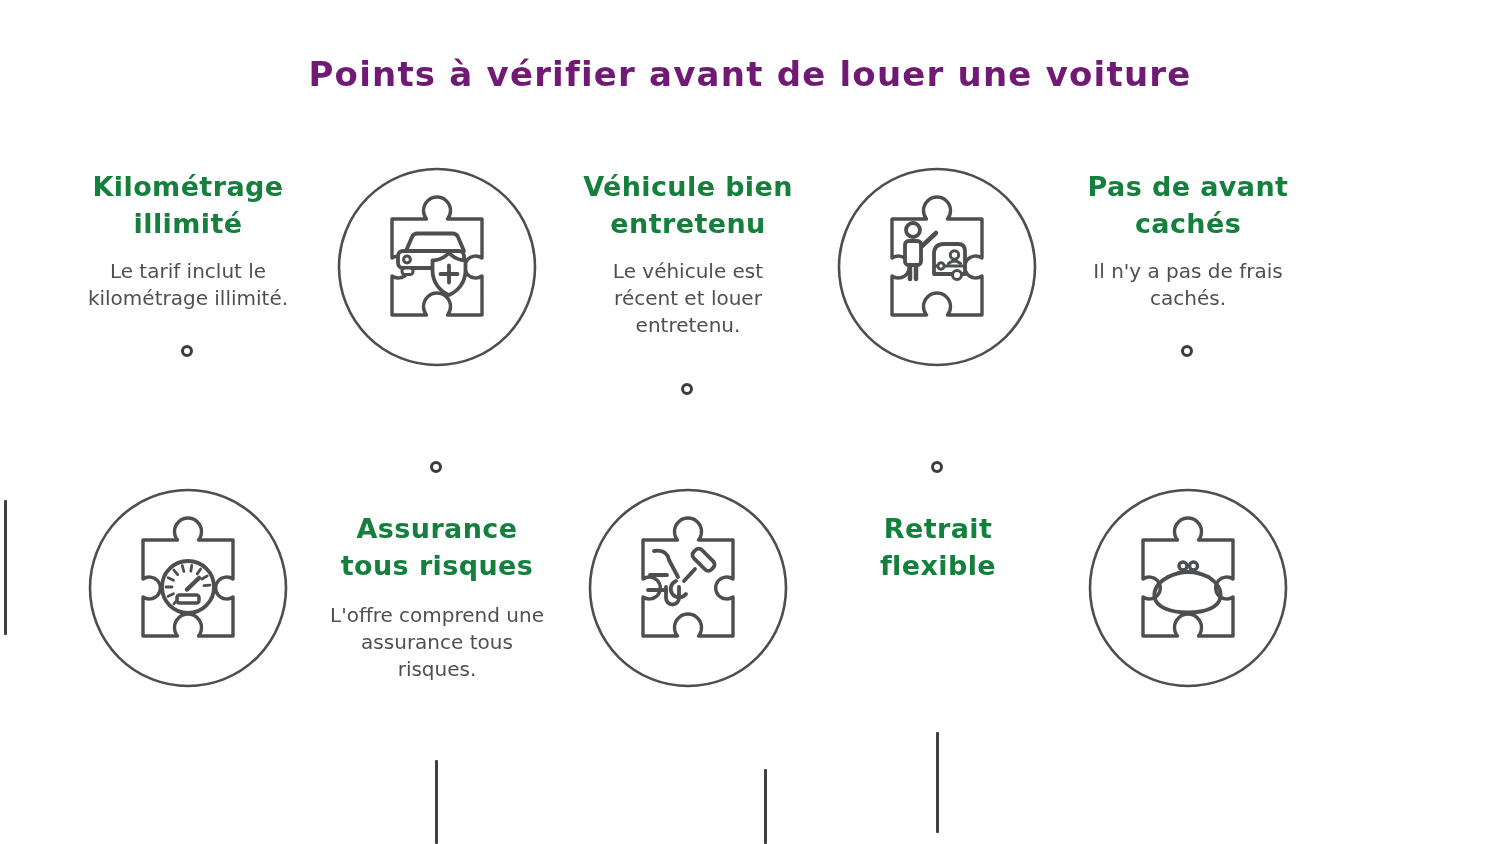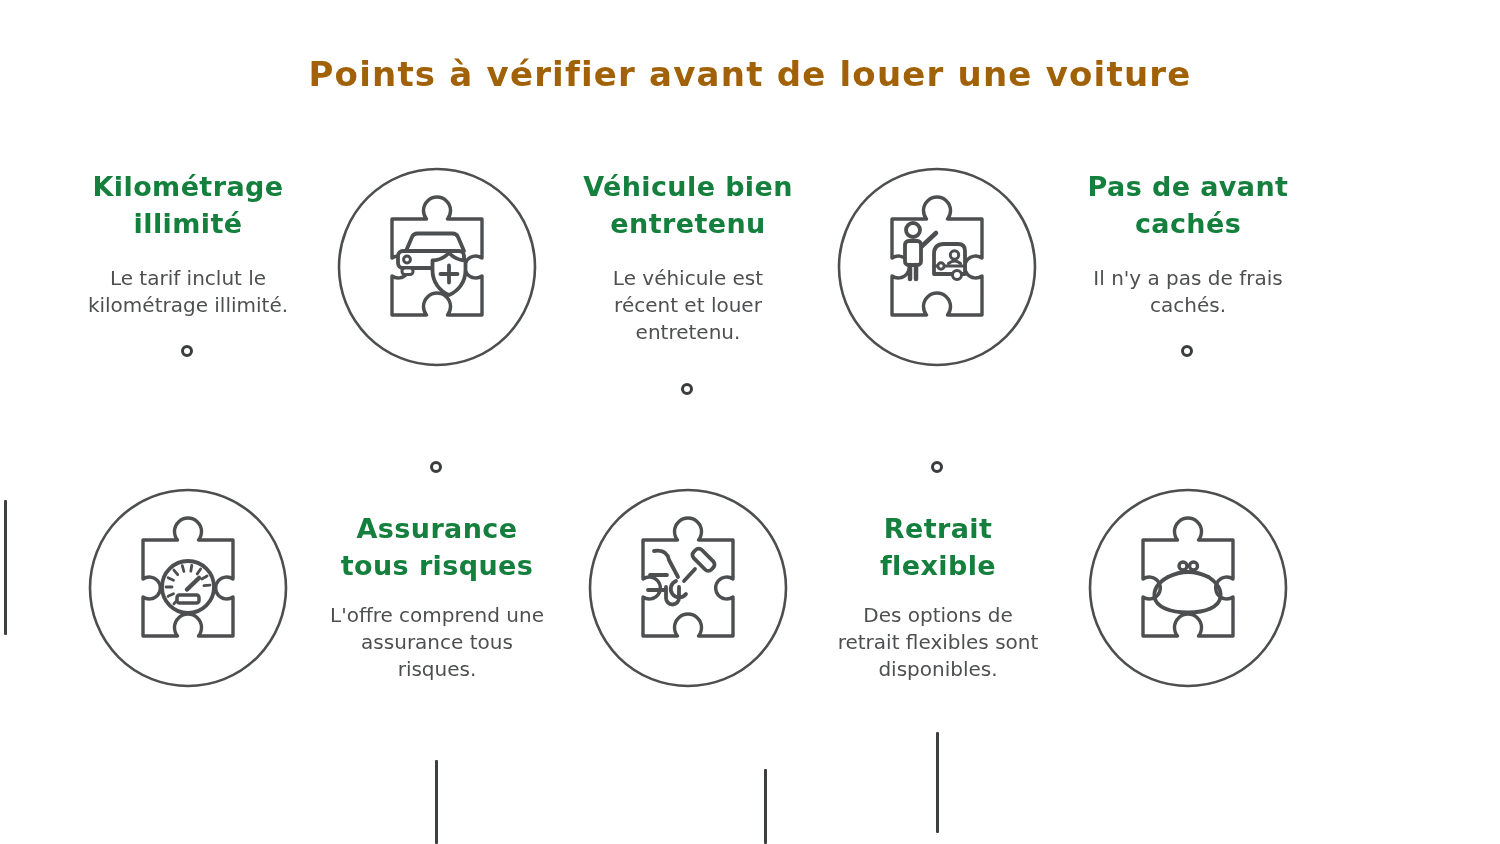--- a/index.html
+++ b/index.html
@@ -2,30 +2,30 @@
 <html><head>
 <meta charset="utf-8">
 <style>
   html,body{margin:0;padding:0;background:#fff;}
   #stage{
     position:relative;width:1500px;height:844px;background:#ffffff;
     overflow:hidden;font-family:"DejaVu Sans",sans-serif;color:#4a4b4d;
   }
   .page-title{
     position:absolute;left:0;right:0;top:54px;text-align:center;
-    font-size:34px;font-weight:700;letter-spacing:1.2px;color:#a16207;
+    font-size:34px;font-weight:700;letter-spacing:1.2px;color:#701a75;
   }
   .feature{position:absolute;width:260px;text-align:center;}
   .feature .heading{
     font-size:27px;font-weight:700;line-height:37px;letter-spacing:.4px;
     color:#15803d;white-space:pre-line;
   }
   .feature .body{
     font-size:20px;line-height:27px;color:#4e4f51;white-space:pre-line;
-    margin-top:23px;
+    margin-top:16px;
   }
   .f1{left:58px;top:168px;}
   .f2{left:558px;top:168px;}
   .f3{left:1058px;top:168px;}
   .f4{left:307px;top:510px;text-align:center;}
   .f5{left:808px;top:510px;}
   .f4 .body,.f5 .body{margin-top:18px;}
   .circle-icon{position:absolute;width:200px;height:200px;}
   .c1{left:337px;top:167px;}
   .c2{left:837px;top:167px;}
@@ -90,23 +90,20 @@
   <div class="feature f4">
     <div class="heading">Assurance
 tous risques</div>
     <div class="body">L'offre comprend une
 assurance tous
 risques.</div>
   </div>
   <div class="feature f5">
     <div class="heading">Retrait
 flexible</div>
-    <div class="body">Des options de
-retrait flexibles sont
-disponibles.</div>
   </div>
 
   <div class="circle-icon c1">
     <svg viewBox="0 0 200 200" width="200" height="200">
       <use href="#puzzle-frame"></use>
       <g fill="none" stroke="#4d4e50" stroke-width="3.8" stroke-linecap="round" stroke-linejoin="round">
         <path d="M69 84 L75 70 Q76.5 66.5 80.5 66.5 L115.5 66.5 Q119.5 66.5 121 70 L127 84"></path>
         <rect x="61" y="84" width="66" height="17" rx="5" fill="#fff"></rect>
         <rect x="65" y="101" width="11" height="6.5" rx="3" fill="#fff" stroke-width="3"></rect>
         <circle cx="70" cy="92.5" r="3.4" stroke-width="3"></circle>

